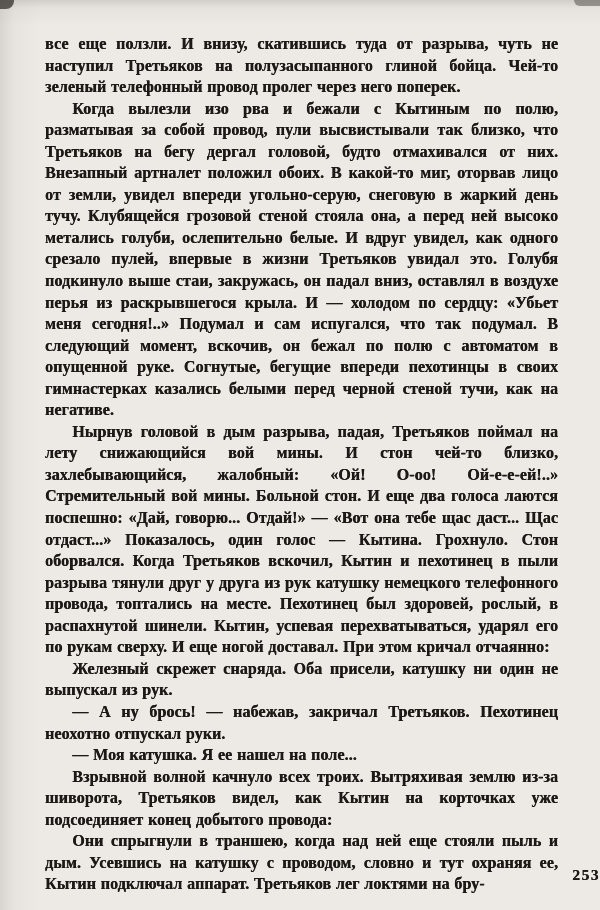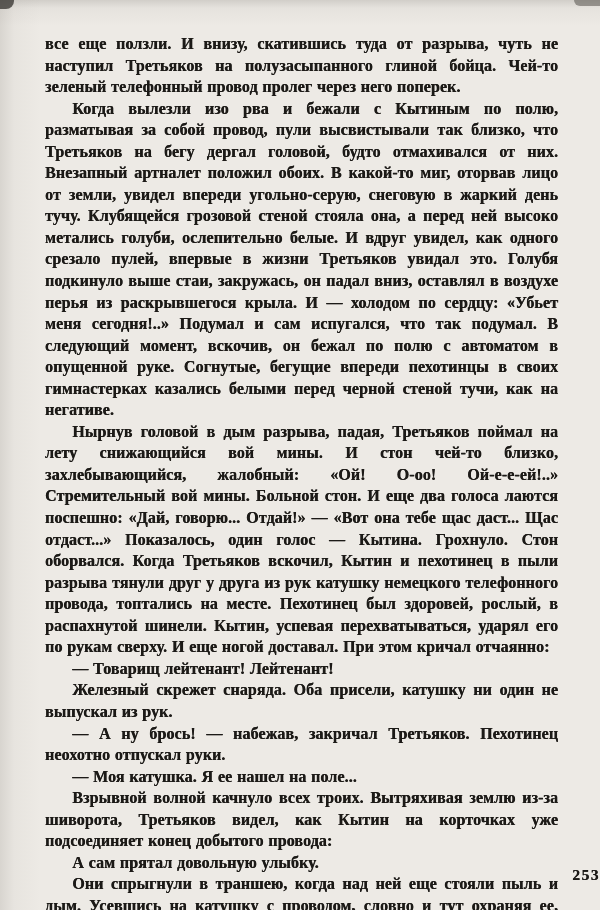--- a/index.html
+++ b/index.html
@@ -57,22 +57,20 @@
 </head>
 <body style="--paper: #edeae5; --ink: #1c1a17;">
 
 <div class="page">
   <div class="scan-corner-left"></div>
   <div class="scan-corner-right"></div>
   <div class="page-text">
       <p class="para">все еще ползли. И внизу, скатившись туда от разрыва, чуть не наступил Третьяков на полузасыпанного глиной бойца. Чей-то зеленый телефонный провод пролег через него поперек.</p>
       <p class="para indent">Когда вылезли изо рва и бежали с Кытиным по полю, разматывая за собой провод, пули высвистывали так близко, что Третьяков на бегу дергал головой, будто отмахивался от них. Внезапный артналет положил обоих. В какой-то миг, оторвав лицо от земли, увидел впереди угольно-серую, снеговую в жаркий день тучу. Клубящейся грозовой стеной стояла она, а перед ней высоко метались голуби, ослепительно белые. И вдруг увидел, как одного срезало пулей, впервые в жизни Третьяков увидал это. Голубя подкинуло выше стаи, закружась, он падал вниз, оставлял в воздухе перья из раскрывшегося крыла. И — холодом по сердцу: «Убьет меня сегодня!..» Подумал и сам испугался, что так подумал. В следующий момент, вскочив, он бежал по полю с автоматом в опущенной руке. Согнутые, бегущие впереди пехотинцы в своих гимнастерках казались белыми перед черной стеной тучи, как на негативе.</p>
       <p class="para indent">Нырнув головой в дым разрыва, падая, Третьяков поймал на лету снижающийся вой мины. И стон чей-то близко, захлебывающийся, жалобный: «Ой! О-оо! Ой-е-е-ей!..» Стремительный вой мины. Больной стон. И еще два голоса лаются поспешно: «Дай, говорю... Отдай!» — «Вот она тебе щас даст... Щас отдаст...» Показалось, один голос — Кытина. Грохнуло. Стон оборвался. Когда Третьяков вскочил, Кытин и пехотинец в пыли разрыва тянули друг у друга из рук катушку немецкого телефонного провода, топтались на месте. Пехотинец был здоровей, рослый, в распахнутой шинели. Кытин, успевая перехватываться, ударял его по рукам сверху. И еще ногой доставал. При этом кричал отчаянно:</p>
-      <p class="para indent">— Товарищ лейтенант! Лейтенант!</p>
       <p class="para indent">Железный скрежет снаряда. Оба присели, катушку ни один не выпускал из рук.</p>
       <p class="para indent">— А ну брось! — набежав, закричал Третьяков. Пехотинец неохотно отпускал руки.</p>
       <p class="para indent">— Моя катушка. Я ее нашел на поле...</p>
       <p class="para indent">Взрывной волной качнуло всех троих. Вытряхивая землю из-за шиворота, Третьяков видел, как Кытин на корточках уже подсоединяет конец добытого провода:</p>
-      <p class="para indent">А сам прятал довольную улыбку.</p>
       <p class="para indent">Они спрыгнули в траншею, когда над ней еще стояли пыль и дым. Усевшись на катушку с проводом, словно и тут охраняя ее, Кытин подключал аппарат. Третьяков лег локтями на бру-</p>
     </div>
   <div class="page-number">253</div>
 </div>
 
 </body></html>

